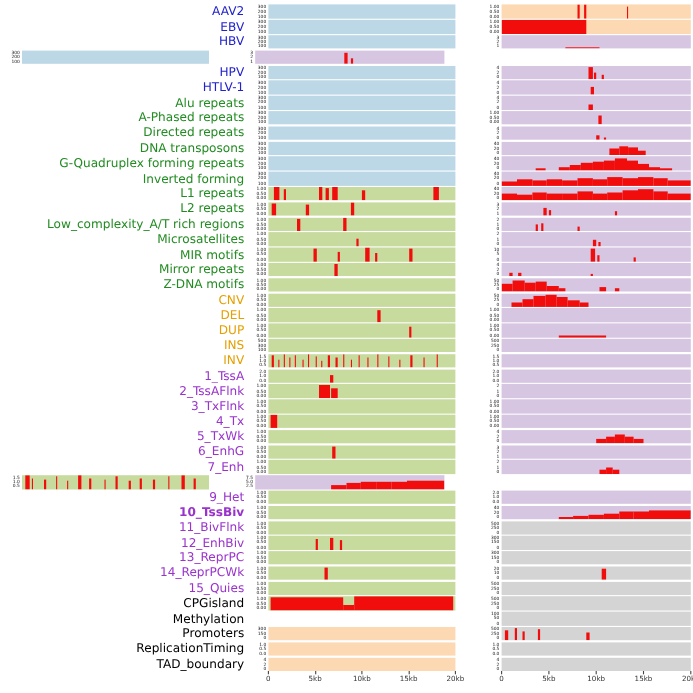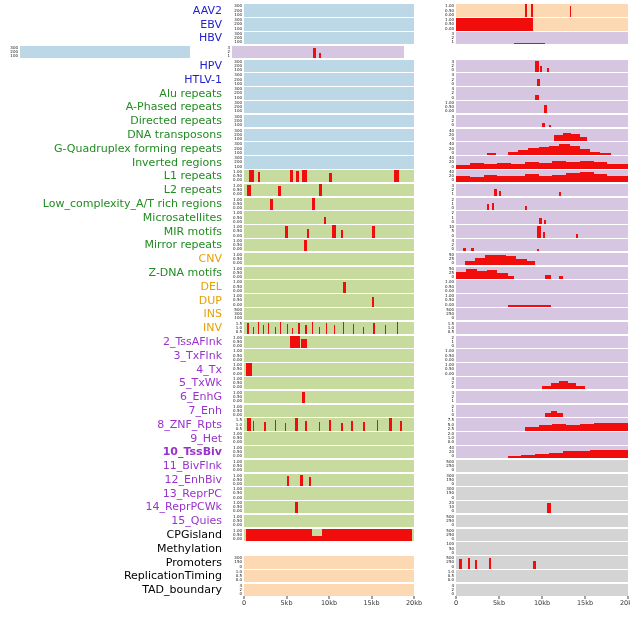--- a/index.html
+++ b/index.html
@@ -236,21 +236,21 @@
           <div class="bar" style="left: 48%; width: 6%; height: 62%; background: rgb(242, 13, 13);"></div>
           <div class="bar" style="left: 54%; width: 6%; height: 72%; background: rgb(242, 13, 13);"></div>
           <div class="bar" style="left: 60%; width: 6%; height: 85%; background: rgb(242, 13, 13);"></div>
           <div class="bar" style="left: 66%; width: 6%; height: 70%; background: rgb(242, 13, 13);"></div>
           <div class="bar" style="left: 72%; width: 6%; height: 45%; background: rgb(242, 13, 13);"></div>
           <div class="bar" style="left: 78%; width: 6%; height: 25%; background: rgb(242, 13, 13);"></div>
           <div class="bar" style="left: 84%; width: 6%; height: 15%; background: rgb(242, 13, 13);"></div>
         </div>
       </div>
       <div class="row">
-        <div class="label" style="color: rgb(34, 139, 34);">Inverted regions</div>
+        <div class="label" style="color: rgb(34, 139, 34);">Inverted forming</div>
         <div class="gutter">
           <div class="tick">300</div>
           <div class="tick">200</div>
           <div class="tick">100</div>
         </div>
         <div class="track left" style="background: rgb(188, 216, 230);"></div>
         <div class="spacer"></div>
         <div class="gutter">
           <div class="tick">40</div>
           <div class="tick">20</div>
@@ -418,44 +418,20 @@
           <div class="tick">2</div>
           <div class="tick">0</div>
         </div>
         <div class="track right" style="background: rgb(214, 198, 226);">
           <div class="bar" style="left: 4%; width: 2%; height: 30%; background: rgb(242, 13, 13);"></div>
           <div class="bar" style="left: 9%; width: 1.5%; height: 25%; background: rgb(242, 13, 13);"></div>
           <div class="bar" style="left: 47%; width: 1.2%; height: 20%; background: rgb(242, 13, 13);"></div>
         </div>
       </div>
       <div class="row">
-        <div class="label" style="color: rgb(230, 159, 0);">CNV</div>
-        <div class="gutter">
-          <div class="tick">1.00</div>
-          <div class="tick">0.50</div>
-          <div class="tick">0.00</div>
-        </div>
-        <div class="track left" style="background: rgb(200, 219, 158);"></div>
-        <div class="spacer"></div>
-        <div class="gutter">
-          <div class="tick">50</div>
-          <div class="tick">25</div>
-          <div class="tick">0</div>
-        </div>
-        <div class="track right" style="background: rgb(214, 198, 226);">
-          <div class="bar" style="left: 5%; width: 6%; height: 35%; background: rgb(242, 13, 13);"></div>
-          <div class="bar" style="left: 11%; width: 6%; height: 60%; background: rgb(242, 13, 13);"></div>
-          <div class="bar" style="left: 17%; width: 6%; height: 80%; background: rgb(242, 13, 13);"></div>
-          <div class="bar" style="left: 23%; width: 6%; height: 85%; background: rgb(242, 13, 13);"></div>
-          <div class="bar" style="left: 29%; width: 6%; height: 70%; background: rgb(242, 13, 13);"></div>
-          <div class="bar" style="left: 35%; width: 6%; height: 50%; background: rgb(242, 13, 13);"></div>
-          <div class="bar" style="left: 41%; width: 5%; height: 30%; background: rgb(242, 13, 13);"></div>
-        </div>
-      </div>
-      <div class="row">
         <div class="label" style="color: rgb(34, 139, 34);">Z-DNA motifs</div>
         <div class="gutter">
           <div class="tick">1.00</div>
           <div class="tick">0.50</div>
           <div class="tick">0.00</div>
         </div>
         <div class="track left" style="background: rgb(200, 219, 158);"></div>
         <div class="spacer"></div>
         <div class="gutter">
           <div class="tick">50</div>
@@ -464,20 +440,44 @@
         </div>
         <div class="track right" style="background: rgb(214, 198, 226);">
           <div class="bar" style="left: 0%; width: 6%; height: 55%; background: rgb(242, 13, 13);"></div>
           <div class="bar" style="left: 6%; width: 6%; height: 80%; background: rgb(242, 13, 13);"></div>
           <div class="bar" style="left: 12%; width: 6%; height: 65%; background: rgb(242, 13, 13);"></div>
           <div class="bar" style="left: 18%; width: 6%; height: 72%; background: rgb(242, 13, 13);"></div>
           <div class="bar" style="left: 24%; width: 6%; height: 45%; background: rgb(242, 13, 13);"></div>
           <div class="bar" style="left: 30%; width: 4%; height: 25%; background: rgb(242, 13, 13);"></div>
           <div class="bar" style="left: 52%; width: 3%; height: 35%; background: rgb(242, 13, 13);"></div>
           <div class="bar" style="left: 60%; width: 2%; height: 22%; background: rgb(242, 13, 13);"></div>
+        </div>
+      </div>
+      <div class="row">
+        <div class="label" style="color: rgb(230, 159, 0);">CNV</div>
+        <div class="gutter">
+          <div class="tick">1.00</div>
+          <div class="tick">0.50</div>
+          <div class="tick">0.00</div>
+        </div>
+        <div class="track left" style="background: rgb(200, 219, 158);"></div>
+        <div class="spacer"></div>
+        <div class="gutter">
+          <div class="tick">50</div>
+          <div class="tick">25</div>
+          <div class="tick">0</div>
+        </div>
+        <div class="track right" style="background: rgb(214, 198, 226);">
+          <div class="bar" style="left: 5%; width: 6%; height: 35%; background: rgb(242, 13, 13);"></div>
+          <div class="bar" style="left: 11%; width: 6%; height: 60%; background: rgb(242, 13, 13);"></div>
+          <div class="bar" style="left: 17%; width: 6%; height: 80%; background: rgb(242, 13, 13);"></div>
+          <div class="bar" style="left: 23%; width: 6%; height: 85%; background: rgb(242, 13, 13);"></div>
+          <div class="bar" style="left: 29%; width: 6%; height: 70%; background: rgb(242, 13, 13);"></div>
+          <div class="bar" style="left: 35%; width: 6%; height: 50%; background: rgb(242, 13, 13);"></div>
+          <div class="bar" style="left: 41%; width: 5%; height: 30%; background: rgb(242, 13, 13);"></div>
         </div>
       </div>
       <div class="row">
         <div class="label" style="color: rgb(230, 159, 0);">DEL</div>
         <div class="gutter">
           <div class="tick">1.00</div>
           <div class="tick">0.50</div>
           <div class="tick">0.00</div>
         </div>
         <div class="track left" style="background: rgb(200, 219, 158);">
@@ -559,20 +559,38 @@
         </div>
         <div class="spacer"></div>
         <div class="gutter">
           <div class="tick">1.5</div>
           <div class="tick">1.0</div>
           <div class="tick">0.5</div>
         </div>
         <div class="track right" style="background: rgb(214, 198, 226);"></div>
       </div>
       <div class="row">
+        <div class="label" style="color: rgb(153, 51, 204);">1_TssA</div>
+        <div class="gutter">
+          <div class="tick">2.0</div>
+          <div class="tick">1.0</div>
+          <div class="tick">0.0</div>
+        </div>
+        <div class="track left" style="background: rgb(200, 219, 158);">
+          <div class="bar" style="left: 33%; width: 2%; height: 60%; background: rgb(242, 13, 13);"></div>
+        </div>
+        <div class="spacer"></div>
+        <div class="gutter">
+          <div class="tick">2.0</div>
+          <div class="tick">1.0</div>
+          <div class="tick">0.0</div>
+        </div>
+        <div class="track right" style="background: rgb(214, 198, 226);"></div>
+      </div>
+      <div class="row">
         <div class="label" style="color: rgb(153, 51, 204);">2_TssAFlnk</div>
         <div class="gutter">
           <div class="tick">1.00</div>
           <div class="tick">0.50</div>
           <div class="tick">0.00</div>
         </div>
         <div class="track left" style="background: rgb(200, 219, 158);">
           <div class="bar" style="left: 27%; width: 6%; height: 95%; background: rgb(242, 13, 13);"></div>
           <div class="bar" style="left: 33.5%; width: 3.5%; height: 70%; background: rgb(242, 13, 13);"></div>
         </div>
@@ -672,21 +690,20 @@
           <div class="tick">1</div>
           <div class="tick">0</div>
         </div>
         <div class="track right" style="background: rgb(214, 198, 226);">
           <div class="bar" style="left: 52%; width: 3%; height: 30%; background: rgb(242, 13, 13);"></div>
           <div class="bar" style="left: 55.5%; width: 3%; height: 45%; background: rgb(242, 13, 13);"></div>
           <div class="bar" style="left: 59%; width: 3%; height: 30%; background: rgb(242, 13, 13);"></div>
         </div>
       </div>
       <div class="row">
-        <div class="label" style="color: rgb(153, 51, 204);">8_ZNF_Rpts</div>
         <div class="gutter">
           <div class="tick">1.5</div>
           <div class="tick">1.0</div>
           <div class="tick">0.5</div>
         </div>
         <div class="track left" style="background: rgb(200, 219, 158);">
           <div class="bar" style="left: 2%; width: 2%; height: 100%; background: rgb(242, 13, 13);"></div>
           <div class="bar" style="left: 5%; width: 1%; height: 80%; background: rgb(242, 13, 13);"></div>
           <div class="bar" style="left: 12%; width: 1%; height: 70%; background: rgb(242, 13, 13);"></div>
           <div class="bar" style="left: 18%; width: 1%; height: 90%; background: rgb(242, 13, 13);"></div>

